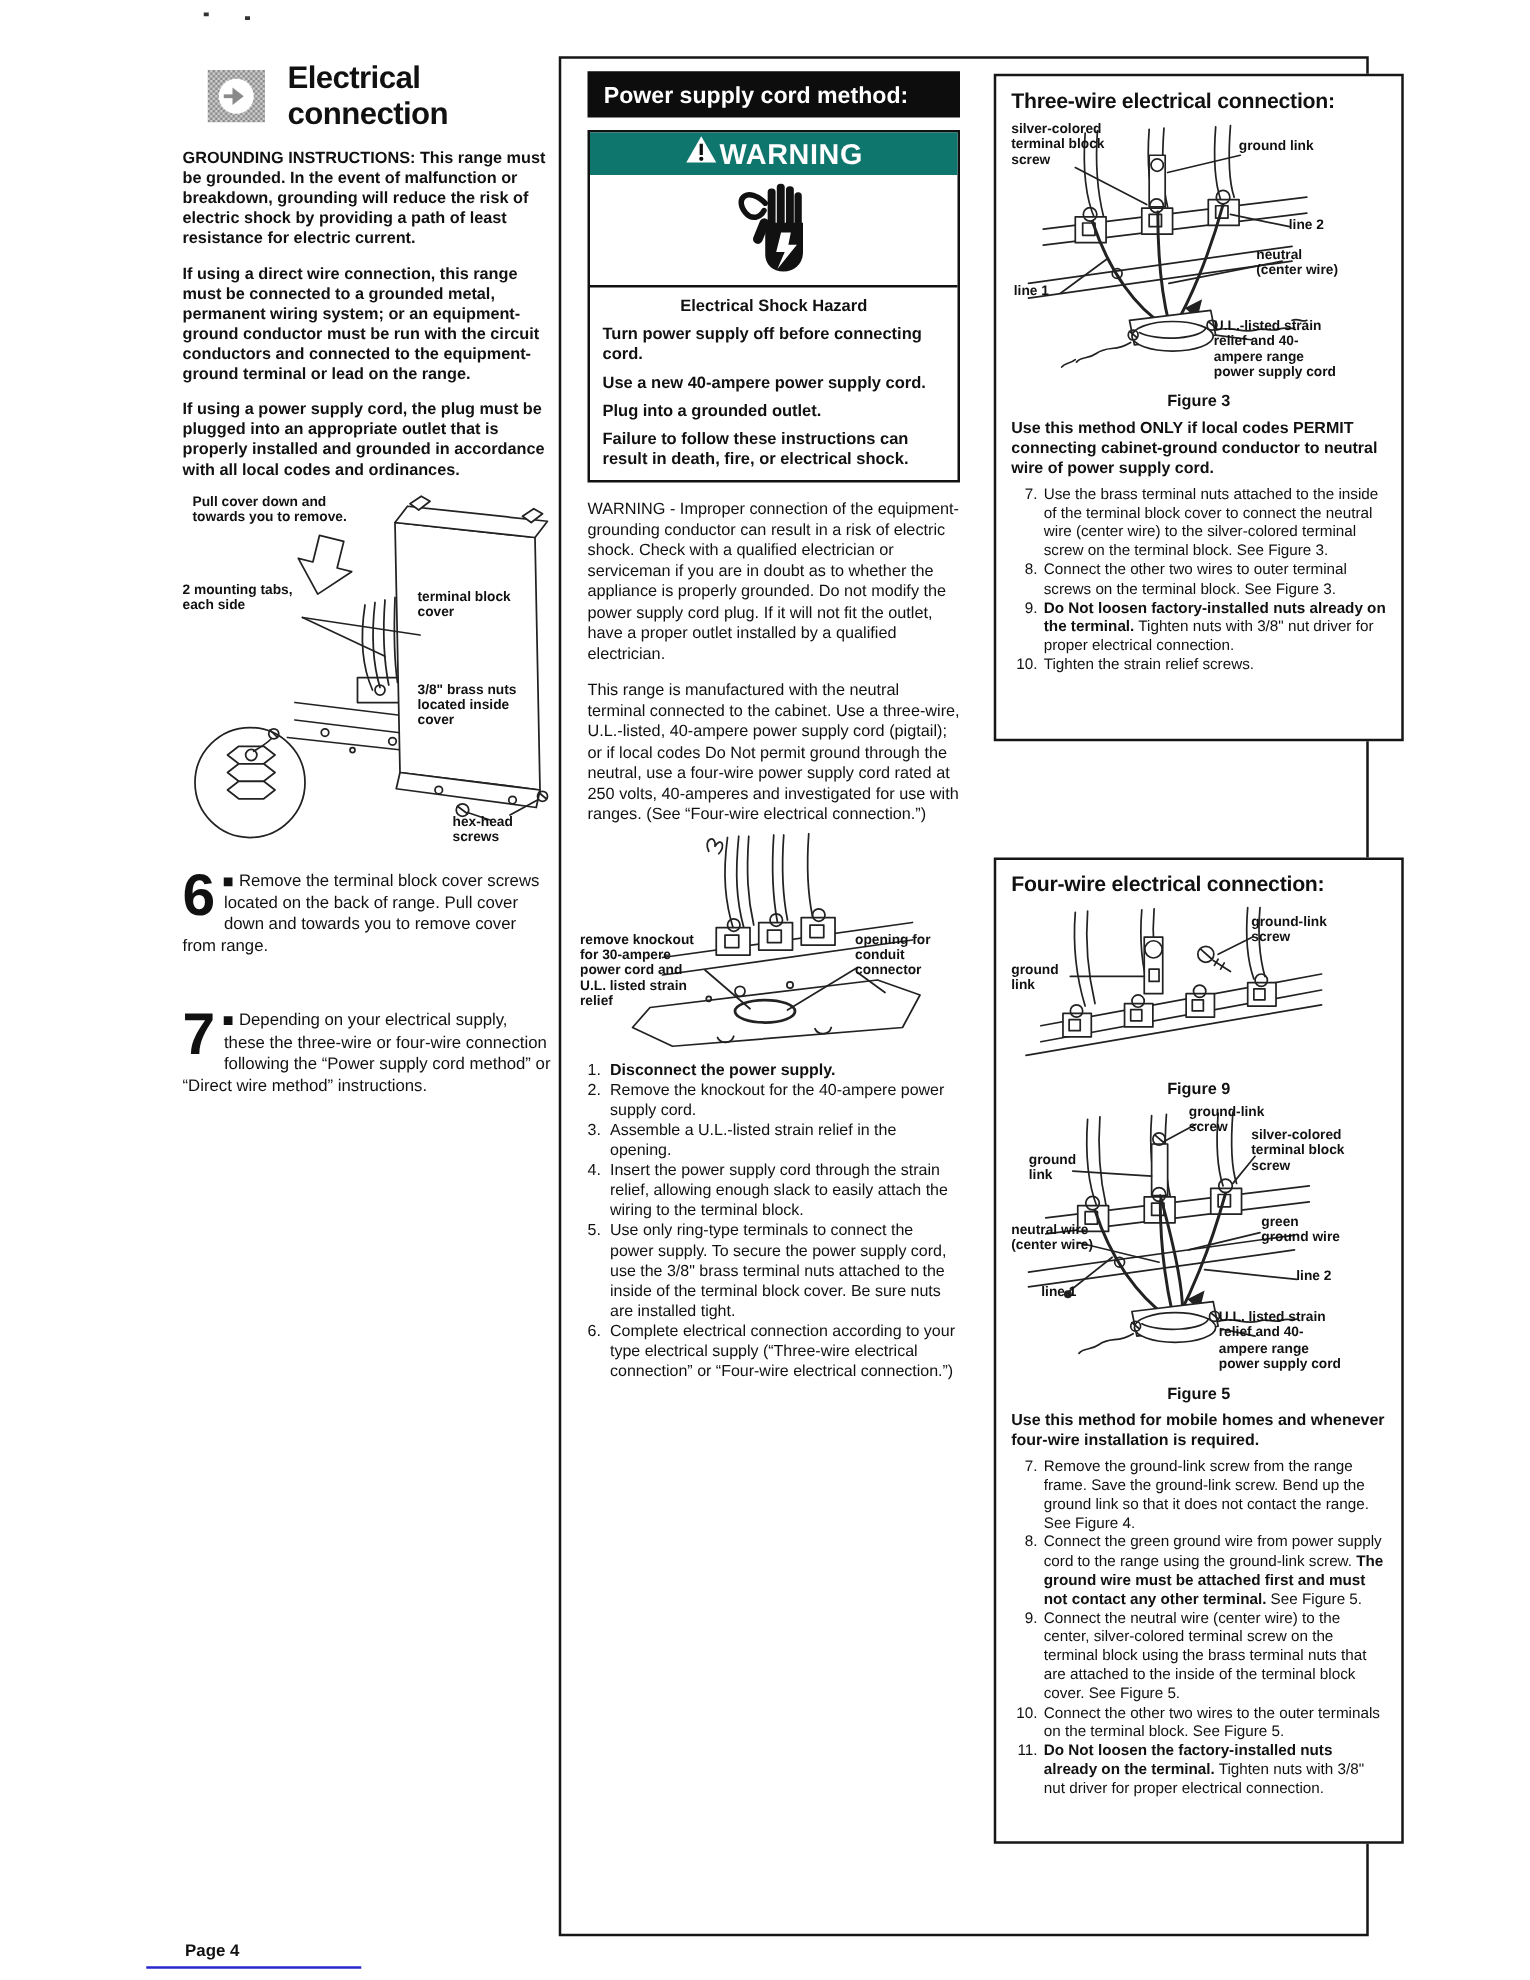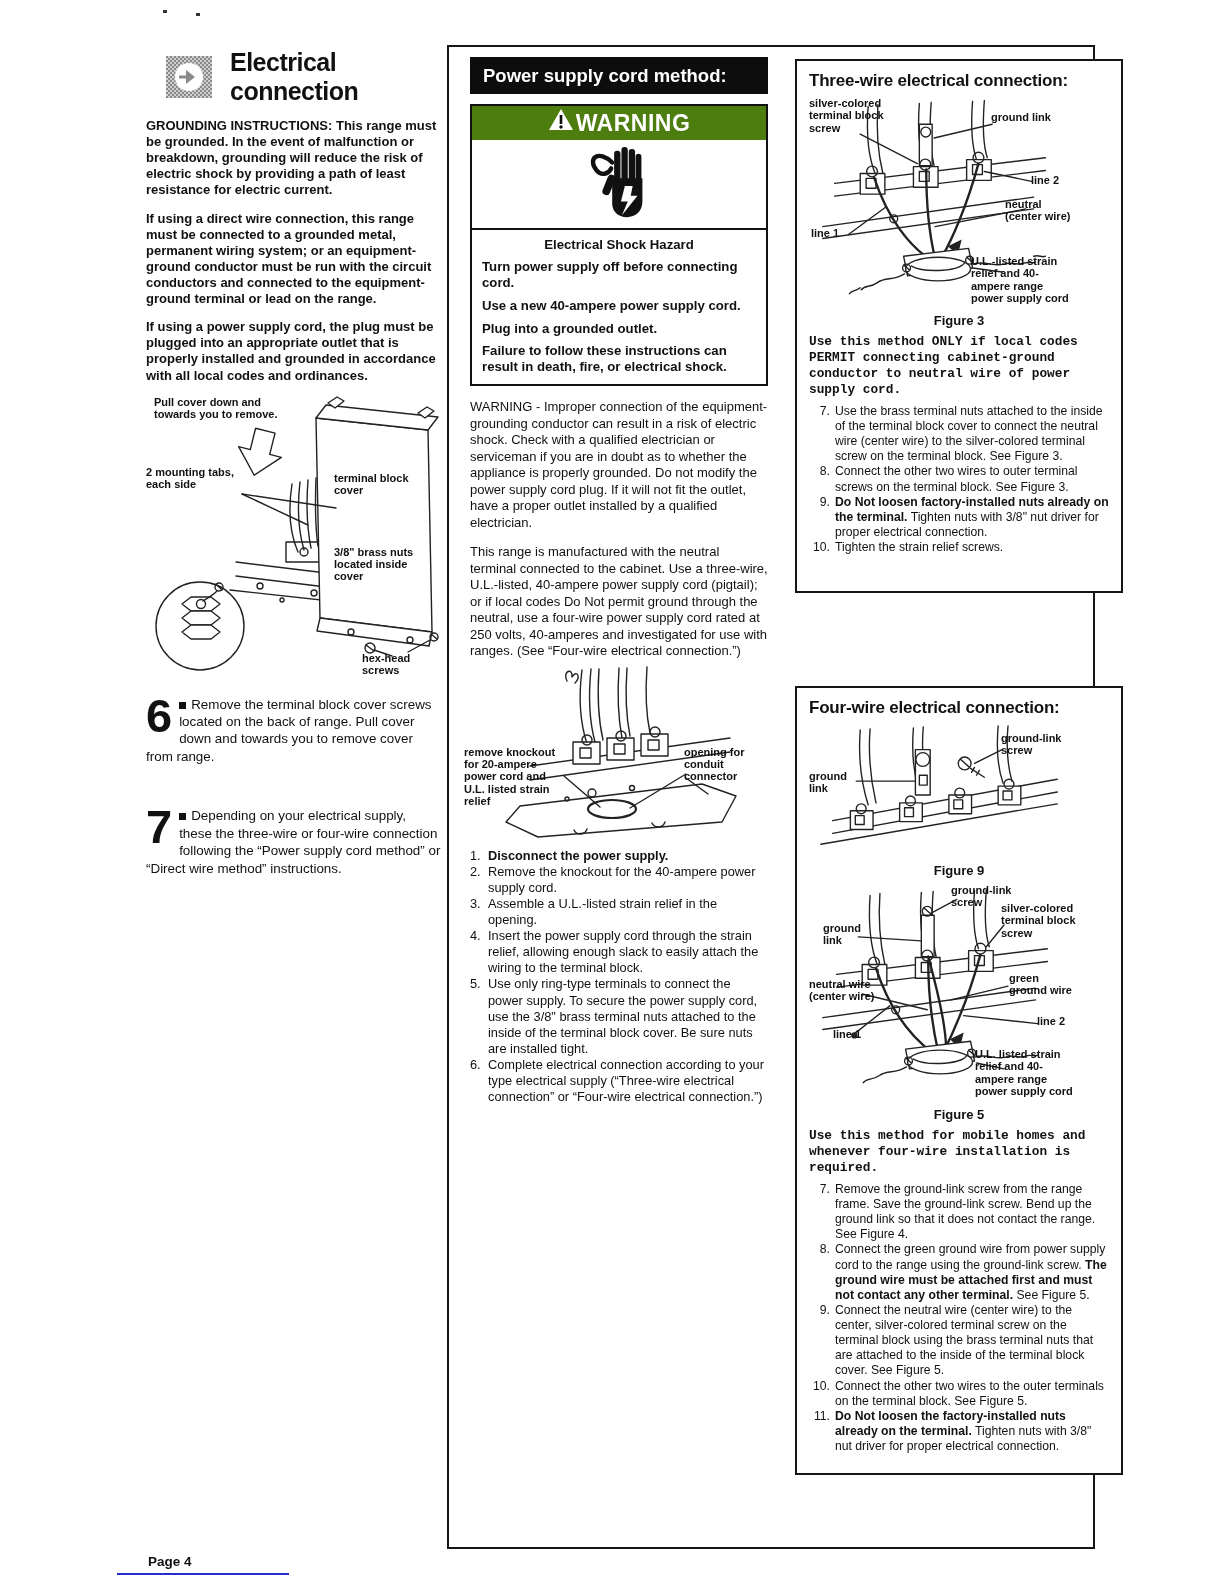--- a/index.html
+++ b/index.html
@@ -26,21 +26,21 @@
 
   
   .outerbox{position:absolute;left:447px;top:45px;width:644px;height:1500px;
             border:2px solid #161616;}
 
   
   .col-mid{position:absolute;left:470px;top:57px;width:298px;}
   .mheader{background:#0d0d0d;color:#fff;font-size:18.5px;font-weight:700;
            height:37px;line-height:37px;padding-left:13px;}
   .wbox{border:2px solid #111;margin-top:10px;}
-  .wbar{background:#4d7c0f;color:#fff;height:34px;display:flex;align-items:center;
+  .wbar{background:#0f766e;color:#fff;height:34px;display:flex;align-items:center;
         justify-content:center;gap:2px;font-size:23px;font-weight:700;letter-spacing:0.5px;}
   .wicon{height:88px;display:flex;align-items:center;justify-content:center;
          border-bottom:2px solid #111;}
   .wtext{padding:7px 10px 9px;}
   .wt-title{text-align:center;font-weight:700;font-size:13.2px;margin-bottom:4px;}
   .wline{font-weight:700;font-size:13.2px;line-height:1.2;margin:7px 0 0;}
   .mp{font-size:13px;line-height:1.27;margin:13px 0 0;}
   .fig2{width:298px;height:172px;margin-top:6px;}
   .msteps{margin-top:10px;font-size:12.8px;line-height:1.26;}
   .srow{display:flex;}
@@ -48,21 +48,21 @@
   .srow .txt{flex:1;}
   .b{font-weight:700;}
 
   
   .rbox{position:absolute;left:795px;width:328px;border:2px solid #161616;
         padding:8px 12px;box-sizing:border-box;background:#fff;overflow:hidden;}
   .box3{top:59px;height:534px;}
   .box4{top:686px;height:789px;}
   .rtitle{font-size:17px;font-weight:700;margin:2px 0 6px;letter-spacing:-0.2px;}
   .rcap{text-align:center;font-weight:700;font-size:13px;margin:1px 0 6px;}
-  .rintro{font-weight:700;font-size:12.8px;line-height:1.25;margin:0 0 6px;font-family:Liberation Mono, monospace;}
+  .rintro{font-weight:700;font-size:12.8px;line-height:1.25;margin:0 0 6px;}
   .rsteps{font-size:12.2px;line-height:1.24;}
   .rsteps .num{flex:none;width:26px;text-align:right;padding-right:5px;box-sizing:border-box;}
   .fig3{width:266px;height:215px;}
   .fig4{width:266px;height:138px;}
   .fig5{width:266px;height:222px;}
   .fl{color:#111;}
 
   
   .footer{position:absolute;left:117px;top:1552px;width:200px;}
   .footer span{font-size:13.5px;font-weight:700;margin-left:31px;}
@@ -241,21 +241,21 @@
           <circle cx="122" cy="127" r="4"></circle>
             <circle cx="162" cy="122" r="2.5"></circle>
             <circle cx="97" cy="133" r="2"></circle>
           <path d="M104,164 a7,7 0 0 0 13,-1"></path>
             <path d="M182,157 a7,7 0 0 0 13,-1"></path>
           <path d="M94,110 L130,141"></path>
             <path d="M216,108 L160,142"></path>
             <path d="M216,112 L238,128"></path>
         </g>
       </svg>
-      <div class="fl" style="left:-6px;top:80px;width:96px">remove knockout for 20-ampere power cord and U.L. listed strain relief</div>
+      <div class="fl" style="left:-6px;top:80px;width:96px">remove knockout for 30-ampere power cord and U.L. listed strain relief</div>
       <div class="fl" style="left:214px;top:80px;width:84px">opening for conduit connector</div>
     </div>
 
     <div class="msteps">
       <div class="srow">
         <span class="num">1.</span>
         <span class="txt"><span></span><span class="b">Disconnect the power supply.</span><span></span></span>
       </div>
       <div class="srow">
         <span class="num">2.</span>

